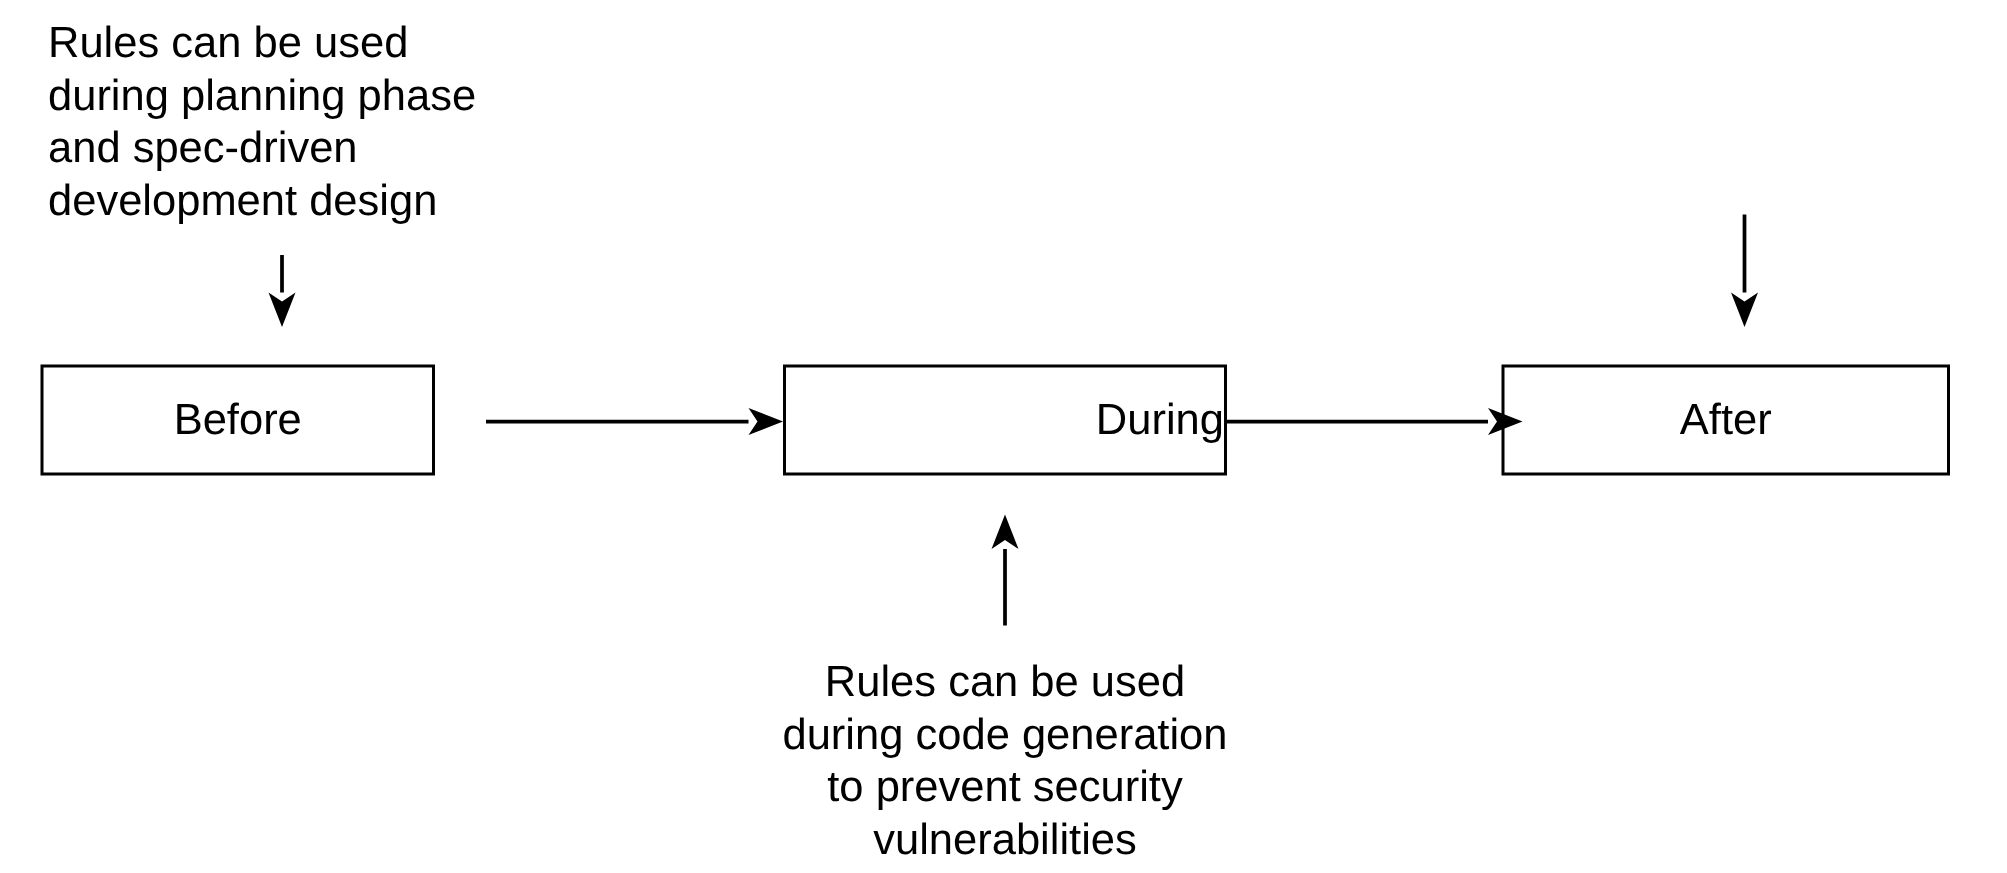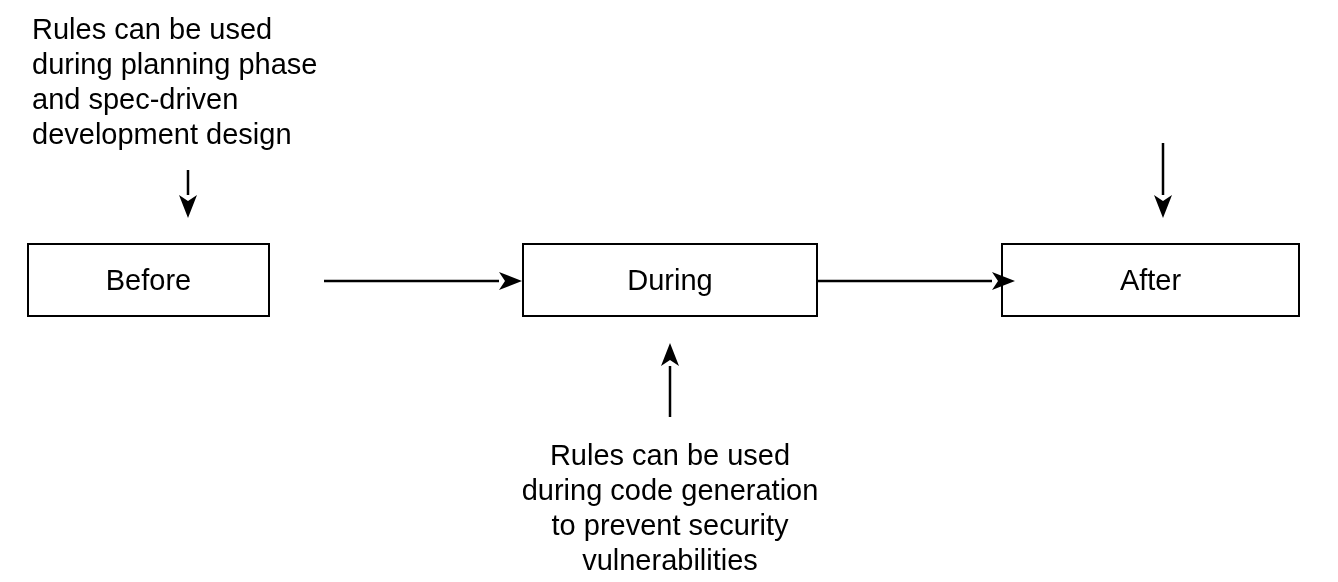--- a/index.html
+++ b/index.html
@@ -34,22 +34,22 @@
   .node{
     position:absolute;
     border:2.5px solid var(--stroke);
     background:var(--bg);
     display:flex;
     align-items:center;
     justify-content:center;
     font-size:29px;
     color:var(--text);
   }
-  .node-before{left:27px;top:243px;width:243px;height:74px;}
-  .node-during{left:522px;top:243px;width:296px;height:74px;}
+  .node-before{left:27px;top:243px;width:263px;height:74px;}
+  .node-during{left:522px;top:243px;width:296px;height:74px;justify-content:flex-end;}
   .node-after{left:1001px;top:243px;width:299px;height:74px;text-align:right;}
   .connectors{
     position:absolute;
     left:0;top:0;
     width:1338px;height:582px;
     pointer-events:none;
   }
   .connectors line{
     stroke:var(--stroke);
     stroke-width:2.5;

